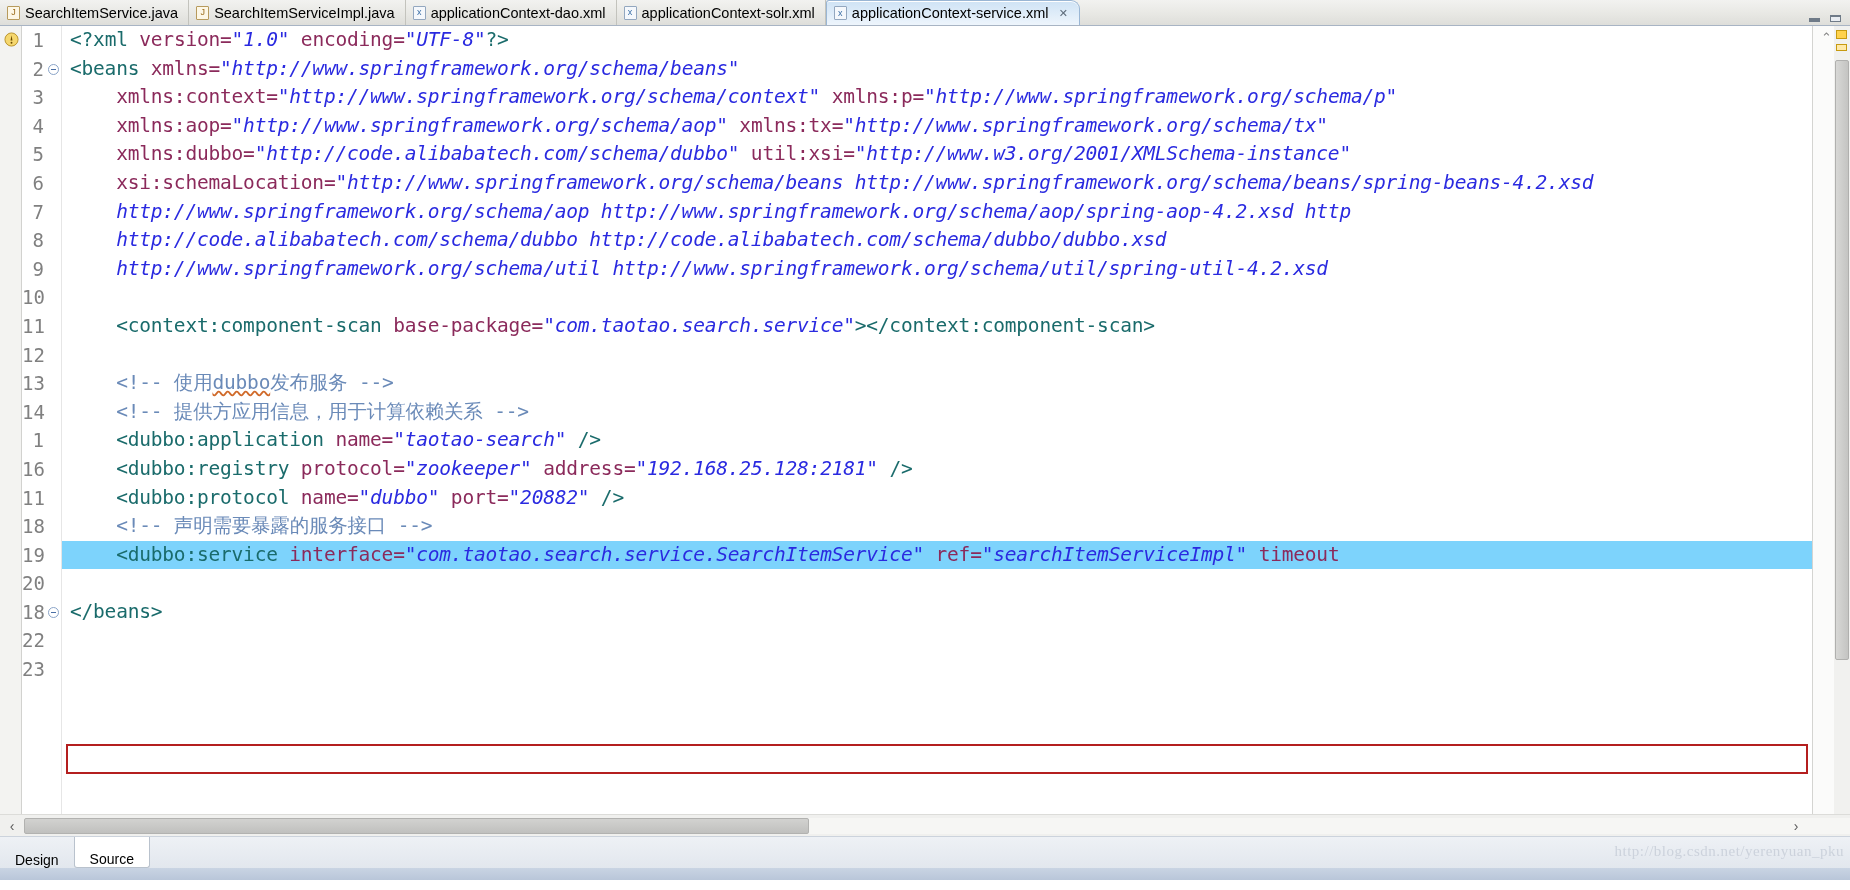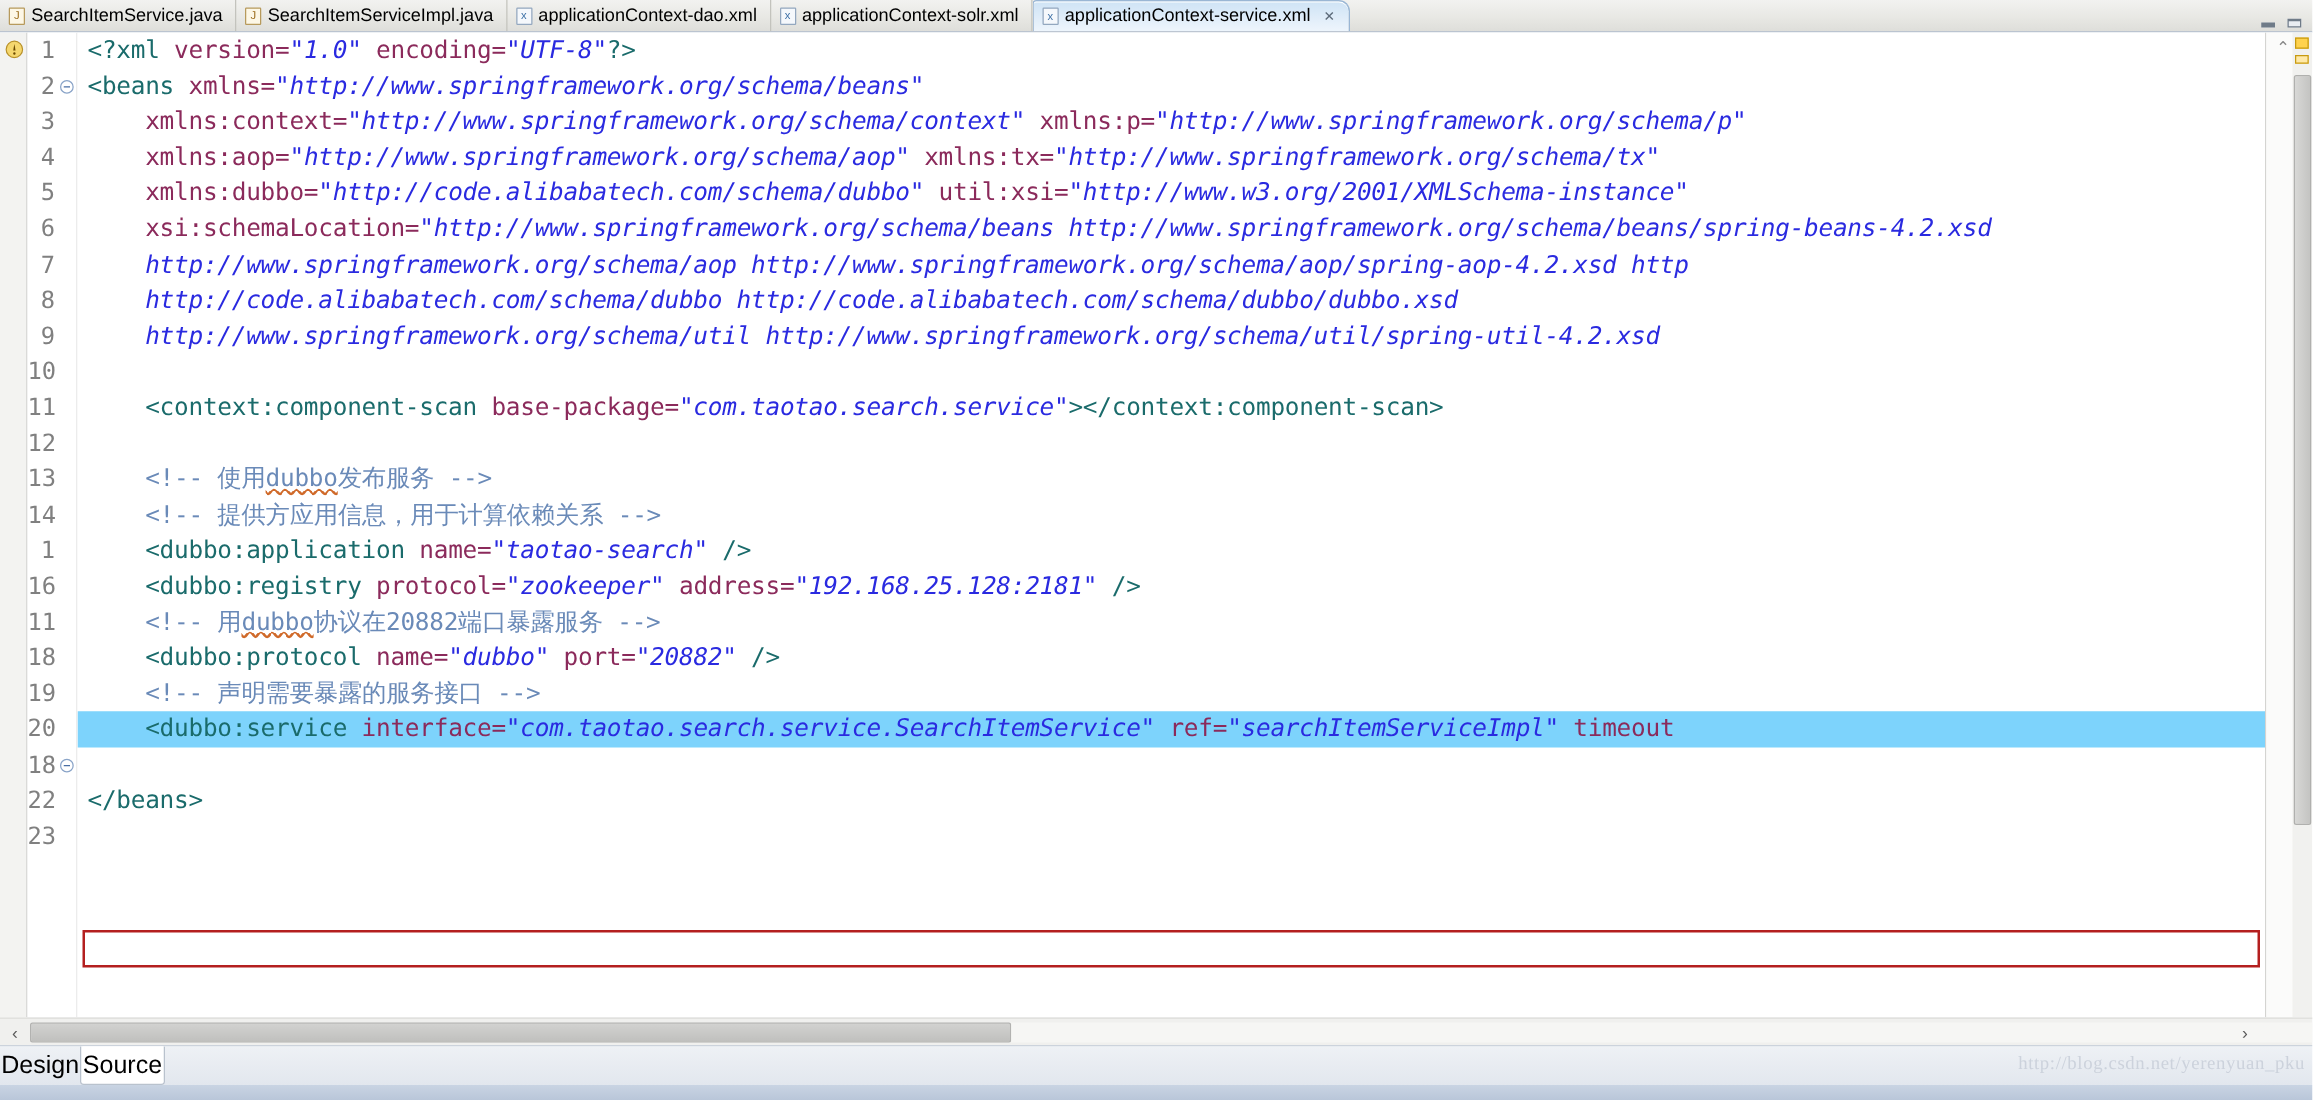--- a/index.html
+++ b/index.html
@@ -254,23 +254,23 @@
   
   .bottombar {
     height: 32px;
     background: linear-gradient(to bottom,#eef1f5,#e2e7ee);
     border-top: 1px solid #ccd3dc;
     display: flex;
     align-items: stretch;
     position: relative;
   }
   .btab {
-    display: flex; align-items: center;
-    padding: 0 1px;
-    font-size: 20px;
+    display: flex; align-items: flex-end;
+    padding: 0 15px;
+    font-size: 14px;
     color: #000;
     cursor: pointer;
   }
   .btab.active {
     background: #ffffff;
     border: 1px solid #b9c2cd;
     border-top: none;
     border-radius: 0 0 3px 3px;
   }
   .watermark {
@@ -401,21 +401,20 @@
       <div class="code-line"><span class="vl">    http://www.springframework.org/schema/aop http://www.springframework.org/schema/aop/spring-aop-4.2.xsd http</span></div>
       <div class="code-line"><span class="vl">    http://code.alibabatech.com/schema/dubbo http://code.alibabatech.com/schema/dubbo/dubbo.xsd</span></div>
       <div class="code-line"><span class="vl">    http://www.springframework.org/schema/util http://www.springframework.org/schema/util/spring-util-4.2.xsd</span></div>
       <div class="code-line">&nbsp;</div>
       <div class="code-line"><span class="tg">    &lt;context:component-scan</span><span class="at"> base-package=</span><span class="vl">"com.taotao.search.service"</span><span class="tg">&gt;&lt;/context:component-scan&gt;</span></div>
       <div class="code-line">&nbsp;</div>
       <div class="code-line"><span class="cm">    &lt;!-- 使用</span><span class="cm squig">dubbo</span><span class="cm">发布服务 --&gt;</span></div>
       <div class="code-line"><span class="cm">    &lt;!-- 提供方应用信息，用于计算依赖关系 --&gt;</span></div>
       <div class="code-line"><span class="tg">    &lt;dubbo:application</span><span class="at"> name=</span><span class="vl">"taotao-search"</span><span class="tg"> /&gt;</span></div>
       <div class="code-line"><span class="tg">    &lt;dubbo:registry</span><span class="at"> protocol=</span><span class="vl">"zookeeper"</span><span class="at"> address=</span><span class="vl">"192.168.25.128:2181"</span><span class="tg"> /&gt;</span></div>
-      <div class="code-line"><span class="cm">    &lt;!-- 用</span><span class="cm squig">dubbo</span><span class="cm">协议在20882端口暴露服务 --&gt;</span></div>
       <div class="code-line"><span class="tg">    &lt;dubbo:protocol</span><span class="at"> name=</span><span class="vl">"dubbo"</span><span class="at"> port=</span><span class="vl">"20882"</span><span class="tg"> /&gt;</span></div>
       <div class="code-line"><span class="cm">    &lt;!-- 声明需要暴露的服务接口 --&gt;</span></div>
       <div class="code-line current"><span class="tg">    &lt;dubbo:service</span><span class="at"> interface=</span><span class="vl">"com.taotao.search.service.SearchItemService"</span><span class="at"> ref=</span><span class="vl">"searchItemServiceImpl"</span><span class="at"> timeout</span></div>
       <div class="code-line">&nbsp;</div>
       <div class="code-line"><span class="tg">&lt;/beans&gt;</span></div>
     </div>
 
   <div class="vscroll">
     <div class="ruler"></div>
     <span class="vup">⌃</span>

